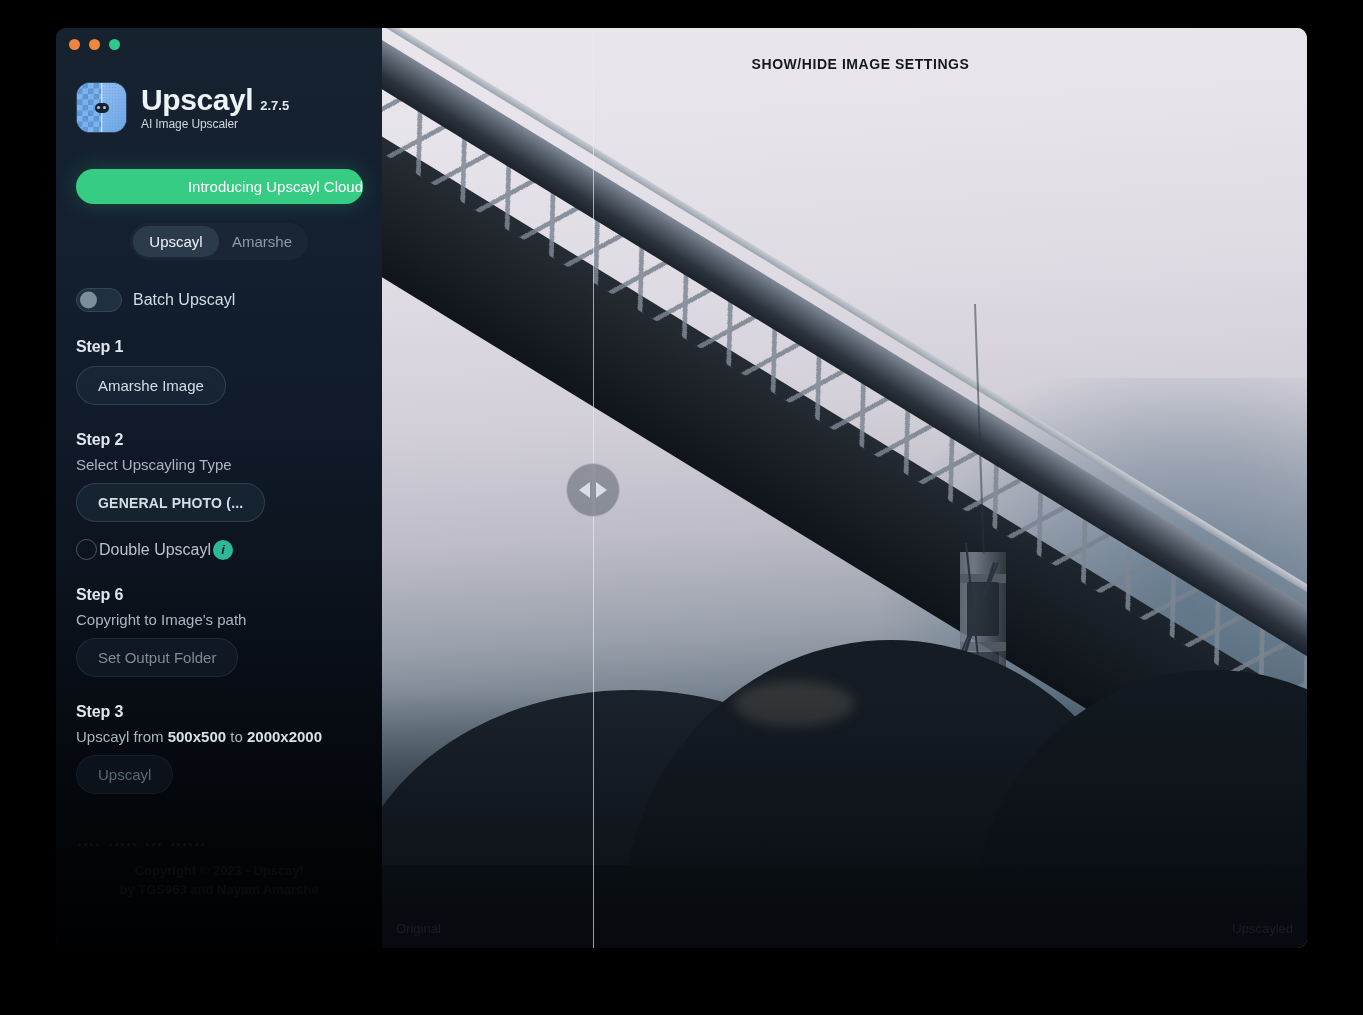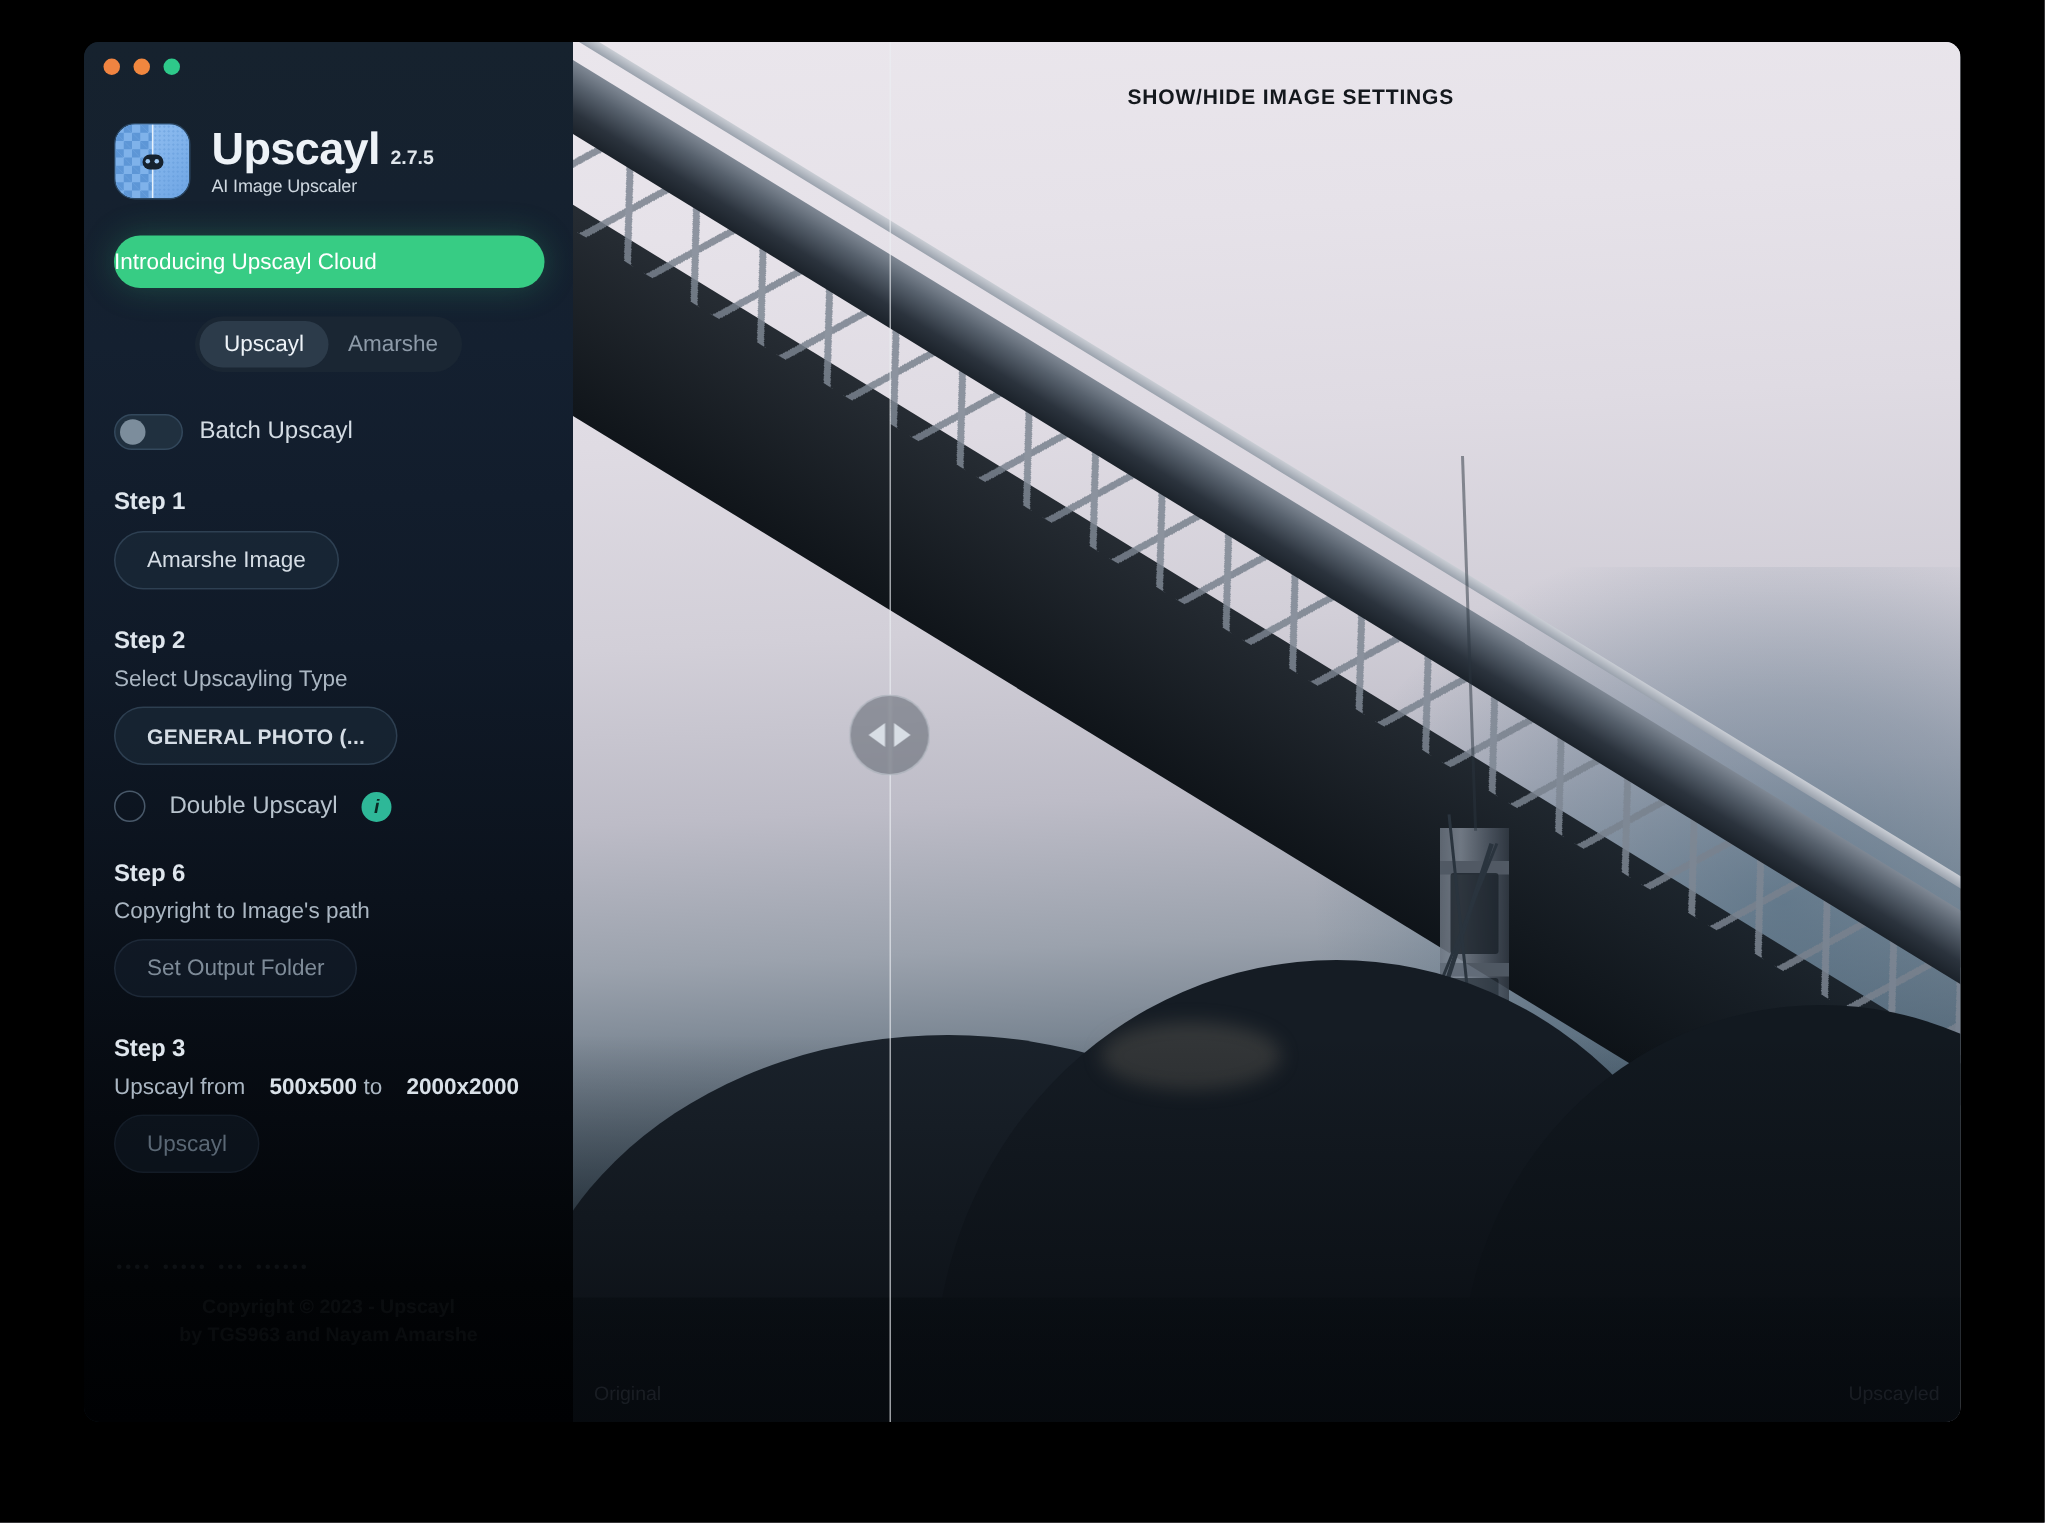--- a/index.html
+++ b/index.html
@@ -122,27 +122,27 @@
   }
   .brand-version { font-size: 13px; font-weight: 700; color: #e0e6ec; }
   .brand-sub {
     font-size: 12px; color: #cfd8e0; margin-top: 2px; letter-spacing: -0.1px;
   }
 
   
   .cloud-banner {
     display: block;
     width: 287px;
-    margin-top: 24px;
+    margin-top: 36px;
     padding: 9px 0;
     border-radius: 999px;
     background: #37cc84;
     color: #ffffff;
     font-size: 15px;
-    text-align: left;
+    text-align: right;
     border: none;
     cursor: pointer;
     font-family: inherit;
     box-shadow: 0 0 22px rgba(55,204,132,0.25);
   }
 
   
   .tabs {
     margin: 19px auto 0 auto;
     width: 178px;
@@ -184,41 +184,41 @@
 
   
   .step-block { margin-top: 26px; }
   .step-title {
     font-size: 16px; font-weight: 700; color: #dfe6ed;
     letter-spacing: -0.1px;
   }
   .step-desc {
     font-size: 15px; color: #aab6c2; margin-top: 7px;
   }
-  .step-desc b { color: #d9e1e8; font-weight: 700; margin-left: 12px; }
+  .step-desc b { color: #d9e1e8; font-weight: 700; }
 
   .pill-btn {
     margin-top: 10px;
     display: inline-flex; align-items: center; justify-content: center;
     height: 39px; padding: 0 21px;
     border-radius: 999px;
     background: rgba(30,45,60,0.55);
     border: 1px solid rgba(90,115,140,0.35);
     color: #d5dde5;
     font-size: 15px;
     cursor: pointer;
     font-family: inherit;
   }
   .pill-btn.caps { font-size: 14px; font-weight: 700; letter-spacing: 0.2px; }
   .pill-btn.dim  { color: #7e8b98; background: rgba(24,36,50,0.45); border-color: rgba(70,92,115,0.25); }
   .pill-btn.dimmer { color: #5a6774; background: rgba(18,28,40,0.5); border-color: rgba(55,72,92,0.2); }
 
   
   .double-row {
-    display: flex; align-items: center; gap: 16px; margin-top: 17px;
+    display: flex; align-items: center; gap: 2px; margin-top: 17px;
   }
   .radio-circle {
     width: 21px; height: 21px; border-radius: 50%;
     border: 1.5px solid #49596a; flex: 0 0 21px;
     cursor: pointer;
   }
   .double-label { font-size: 16px; color: #b8c3cd; }
   .info-badge {
     width: 20px; height: 20px; border-radius: 50%;
     background: #2eb898; color: #0b2a24;

